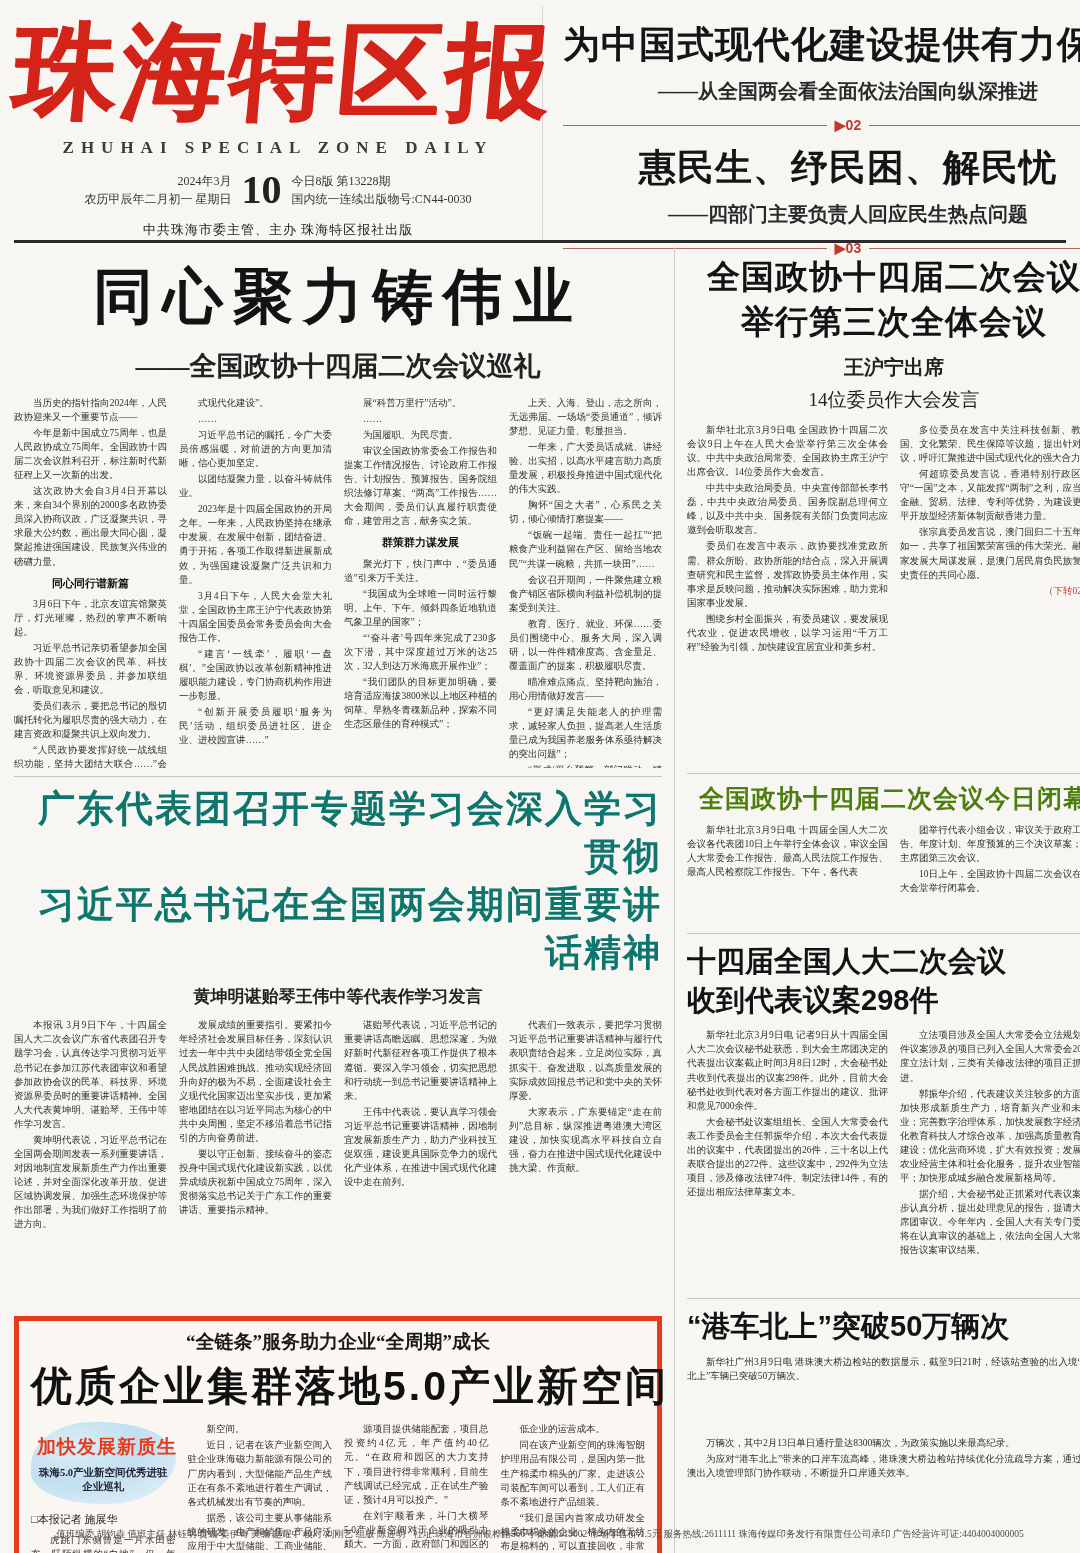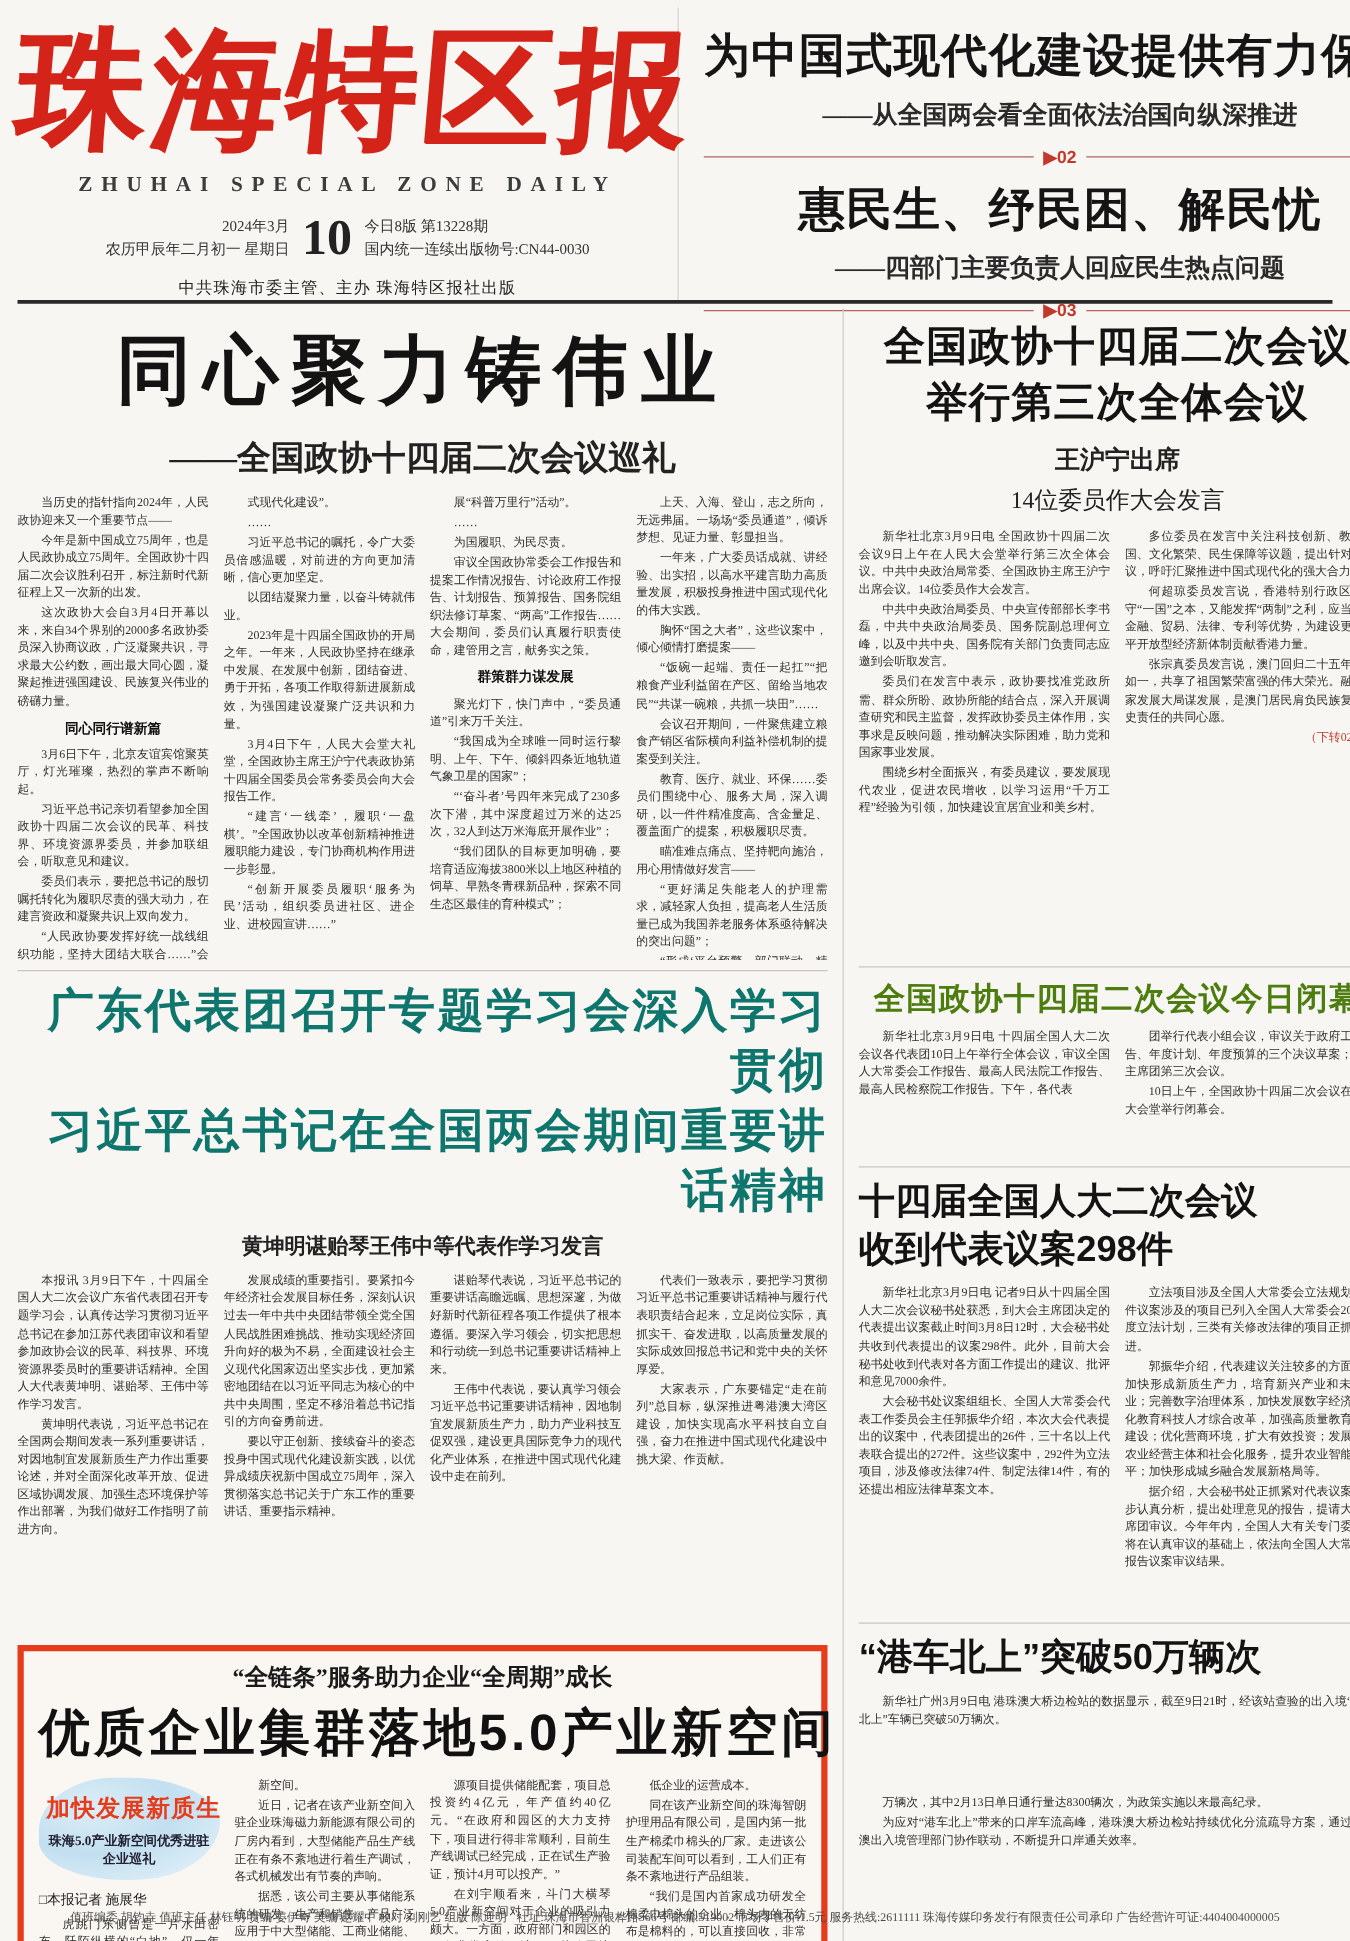--- a/index.html
+++ b/index.html
@@ -160,21 +160,21 @@
               <p>审议全国政协常委会工作报告和提案工作情况报告、讨论政府工作报告、计划报告、预算报告、国务院组织法修订草案、“两高”工作报告……大会期间，委员们认真履行职责使命，建管用之言，献务实之策。</p>
               <p class="col-subhead">群策群力谋发展</p>
               <p>聚光灯下，快门声中，“委员通道”引来万千关注。</p>
               <p>“我国成为全球唯一同时运行黎明、上午、下午、倾斜四条近地轨道气象卫星的国家”；</p>
               <p>“‘奋斗者’号四年来完成了230多次下潜，其中深度超过万米的达25次，32人到达万米海底开展作业”；</p>
               <p>“我们团队的目标更加明确，要培育适应海拔3800米以上地区种植的饲草、早熟冬青稞新品种，探索不同生态区最佳的育种模式”；</p>
             </div>
           <div class="col">
               <p>上天、入海、登山，志之所向，无远弗届。一场场“委员通道”，倾诉梦想、见证力量、彰显担当。</p>
               <p>一年来，广大委员话成就、讲经验、出实招，以高水平建言助力高质量发展，积极投身推进中国式现代化的伟大实践。</p>
-              <p>胸怀“国之大者”，这些议案中，倾心倾情打磨提案——</p>
+              <p>胸怀“国之大者”，心系民之关切，倾心倾情打磨提案——</p>
               <p>“饭碗一起端、责任一起扛”“把粮食产业利益留在产区、留给当地农民”“共谋一碗粮，共抓一块田”……</p>
               <p>会议召开期间，一件聚焦建立粮食产销区省际横向利益补偿机制的提案受到关注。</p>
               <p>教育、医疗、就业、环保……委员们围绕中心、服务大局，深入调研，以一件件精准度高、含金量足、覆盖面广的提案，积极履职尽责。</p>
               <p>瞄准难点痛点、坚持靶向施治，用心用情做好发言——</p>
               <p>“更好满足失能老人的护理需求，减轻家人负担，提高老人生活质量已成为我国养老服务体系亟待解决的突出问题”；</p>
               <p>“形成‘平台预警、部门联动、精准解纷、全链共治’的解纷机制，实现过程有通知、结果有反馈、疑难有解释的闭环服务”；</p>
             </div>
         </div>
       </div>
 

